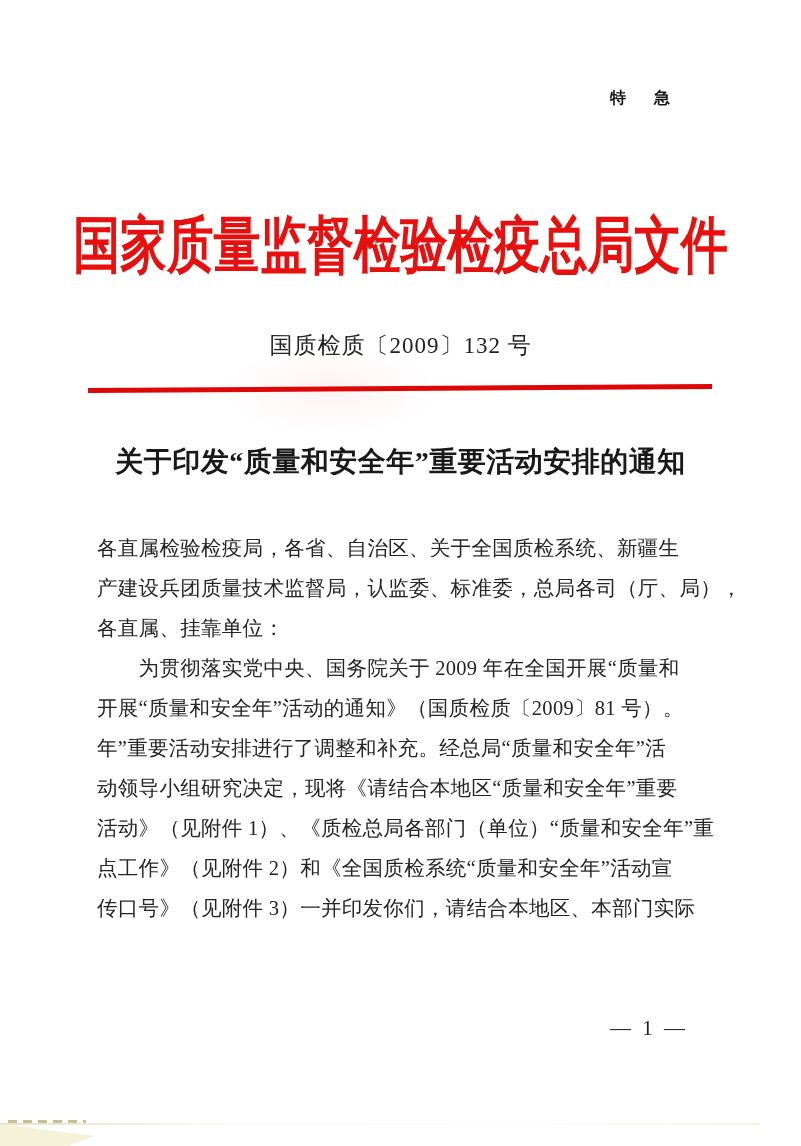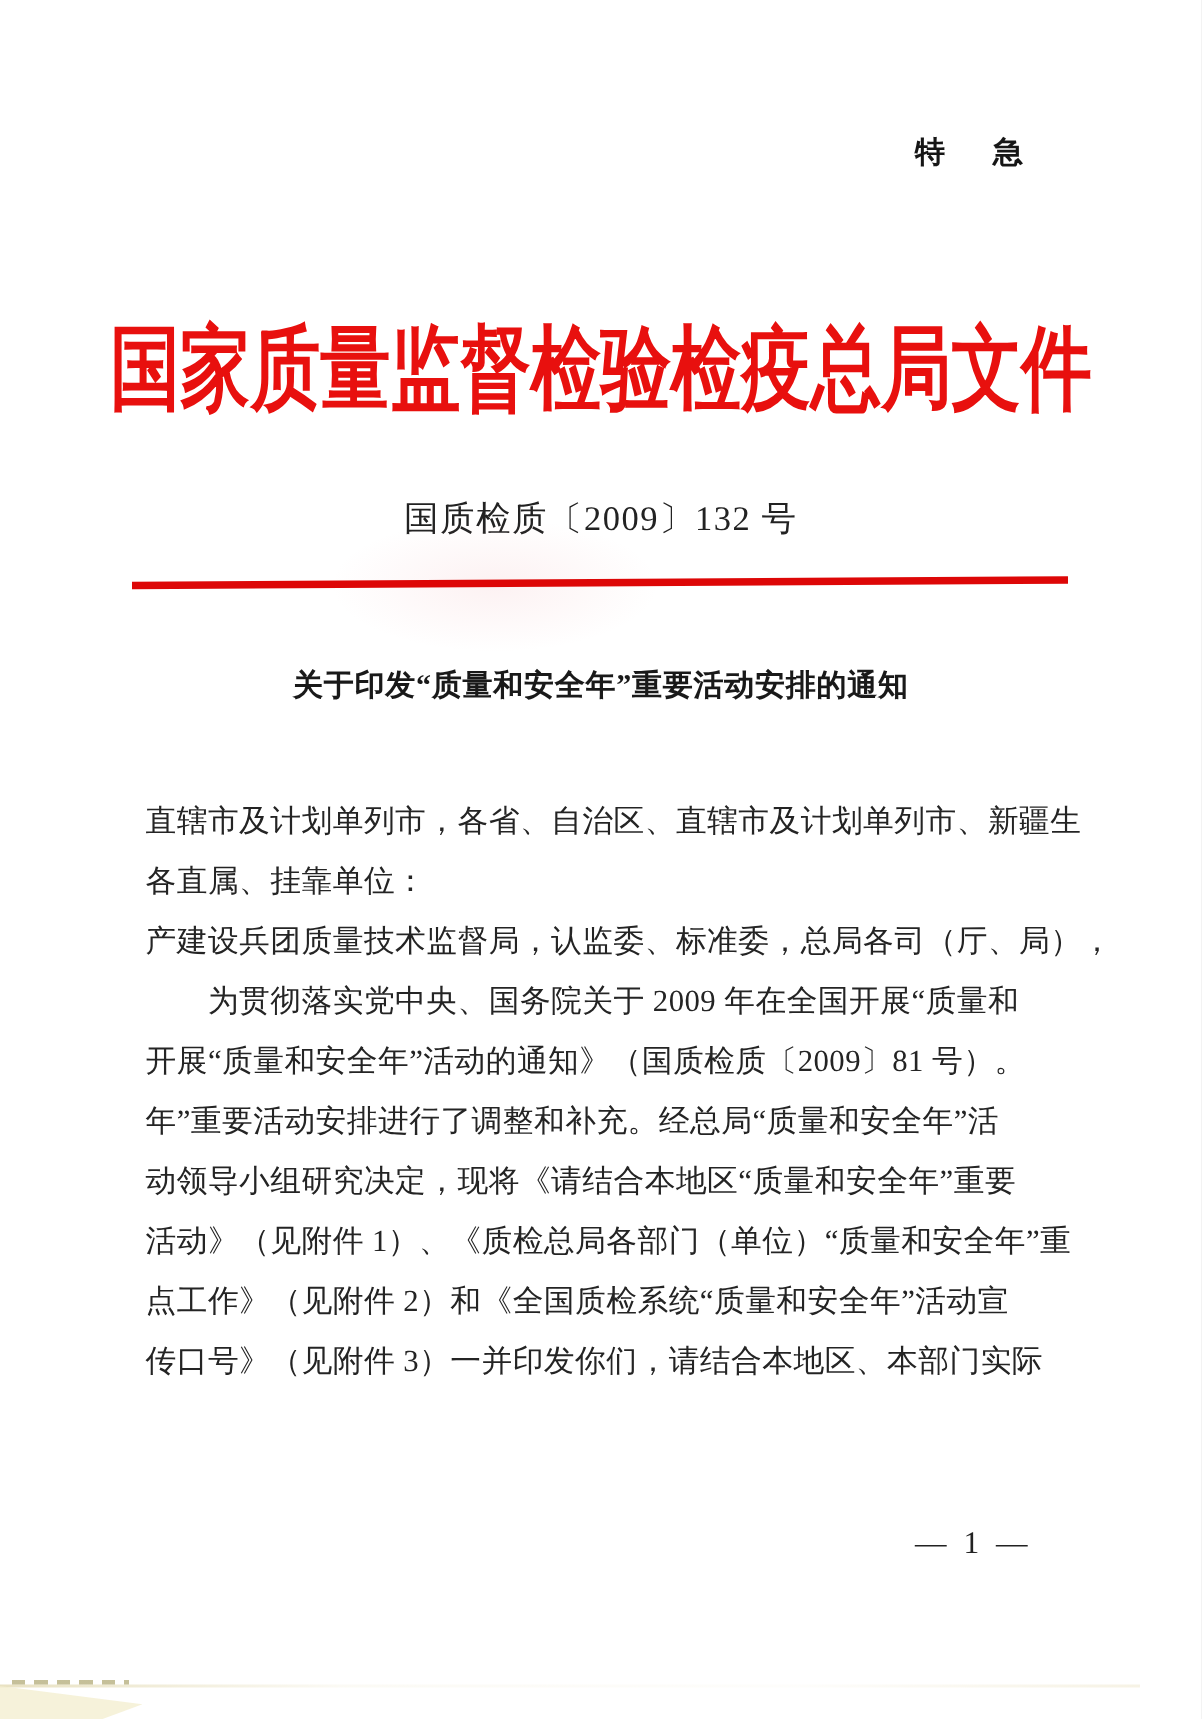--- a/index.html
+++ b/index.html
@@ -14,21 +14,21 @@
     background: #ffffff;
     overflow: hidden;
     font-family: "Liberation Serif", "DejaVu Serif", serif;
     color: #1d1d1d;
   }
   .urgency {
     position: absolute;
     top: 88px;
     left: 610px;
     font-family: "Liberation Sans", "DejaVu Sans", sans-serif;
-    font-size: 20px;
+    font-size: 16px;
     font-weight: 700;
     letter-spacing: 6px;
     color: #161616;
     white-space: nowrap;
   }
   .issuer-banner {
     position: absolute;
     top: 208px;
     left: 0;
     width: 801px;
@@ -69,21 +69,21 @@
     height: 90px;
     background: radial-gradient(ellipse at center, rgba(238,160,165,0.14) 0%, rgba(238,160,165,0.0) 70%);
     pointer-events: none;
   }
   .notice-title {
     position: absolute;
     top: 443px;
     left: 0;
     width: 801px;
     text-align: center;
-    font-size: 20px;
+    font-size: 28px;
     font-weight: 700;
     color: #191919;
     white-space: nowrap;
     letter-spacing: 0.5px;
   }
   .body-text {
     position: absolute;
     top: 528px;
     left: 97px;
     width: 622px;
@@ -143,23 +143,23 @@
 
   <div class="doc-number">国质检质〔2009〕132 号</div>
 
   <div class="smudge"></div>
 
   <div class="red-rule"></div>
 
   <div class="notice-title">关于印发“质量和安全年”重要活动安排的通知</div>
 
   <div class="body-text">
-    <div class="line">直辖市及计划单列市，各省、自治区、直辖市及计划单列市、新疆生</div>
+    <div class="line">各直属检验检疫局，各省、自治区、关于全国质检系统、新疆生</div>
+    <div class="line">产建设兵团质量技术监督局，认监委、标准委，总局各司（厅、局），</div>
     <div class="line">各直属、挂靠单位：</div>
-    <div class="line">产建设兵团质量技术监督局，认监委、标准委，总局各司（厅、局），</div>
     <div class="line">　　为贯彻落实党中央、国务院关于 2009 年在全国开展“质量和</div>
     <div class="line">开展“质量和安全年”活动的通知》（国质检质〔2009〕81 号）。</div>
     <div class="line">年”重要活动安排进行了调整和补充。经总局“质量和安全年”活</div>
     <div class="line">动领导小组研究决定，现将《请结合本地区“质量和安全年”重要</div>
     <div class="line">活动》（见附件 1）、《质检总局各部门（单位）“质量和安全年”重</div>
     <div class="line">点工作》（见附件 2）和《全国质检系统“质量和安全年”活动宣</div>
     <div class="line">传口号》（见附件 3）一并印发你们，请结合本地区、本部门实际</div>
   </div>
 
   <div class="page-number">— 1 —</div>

